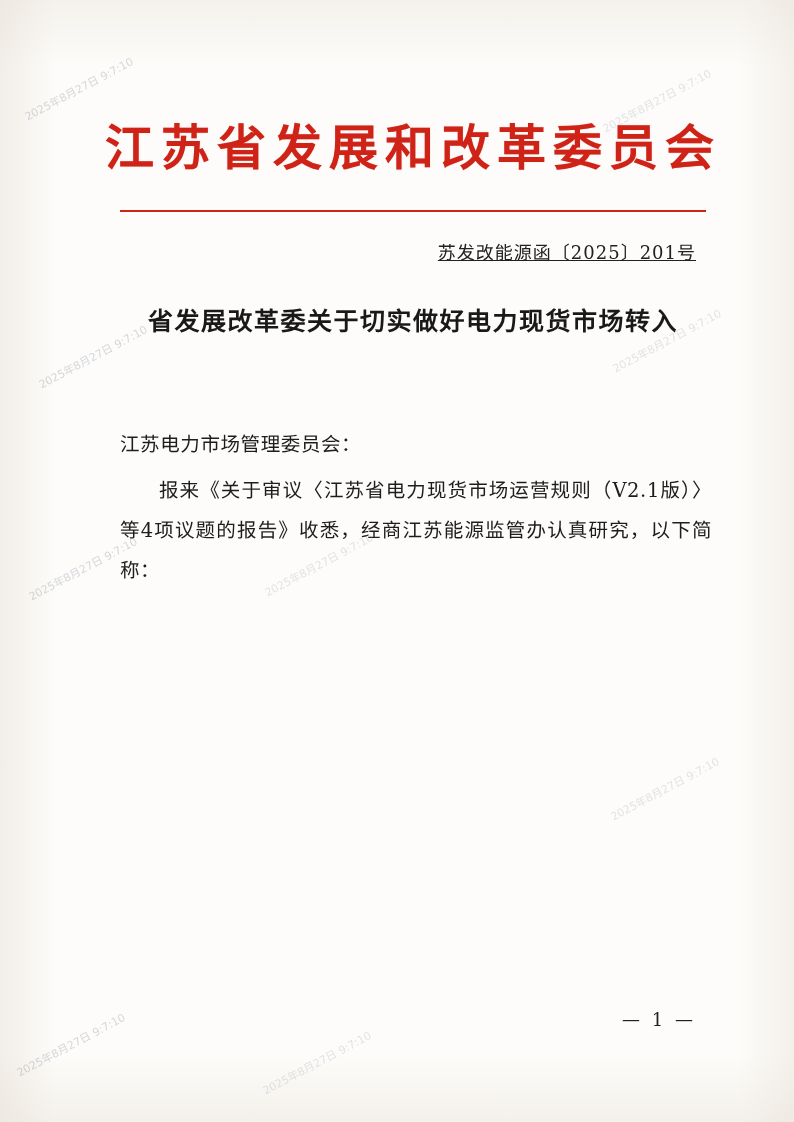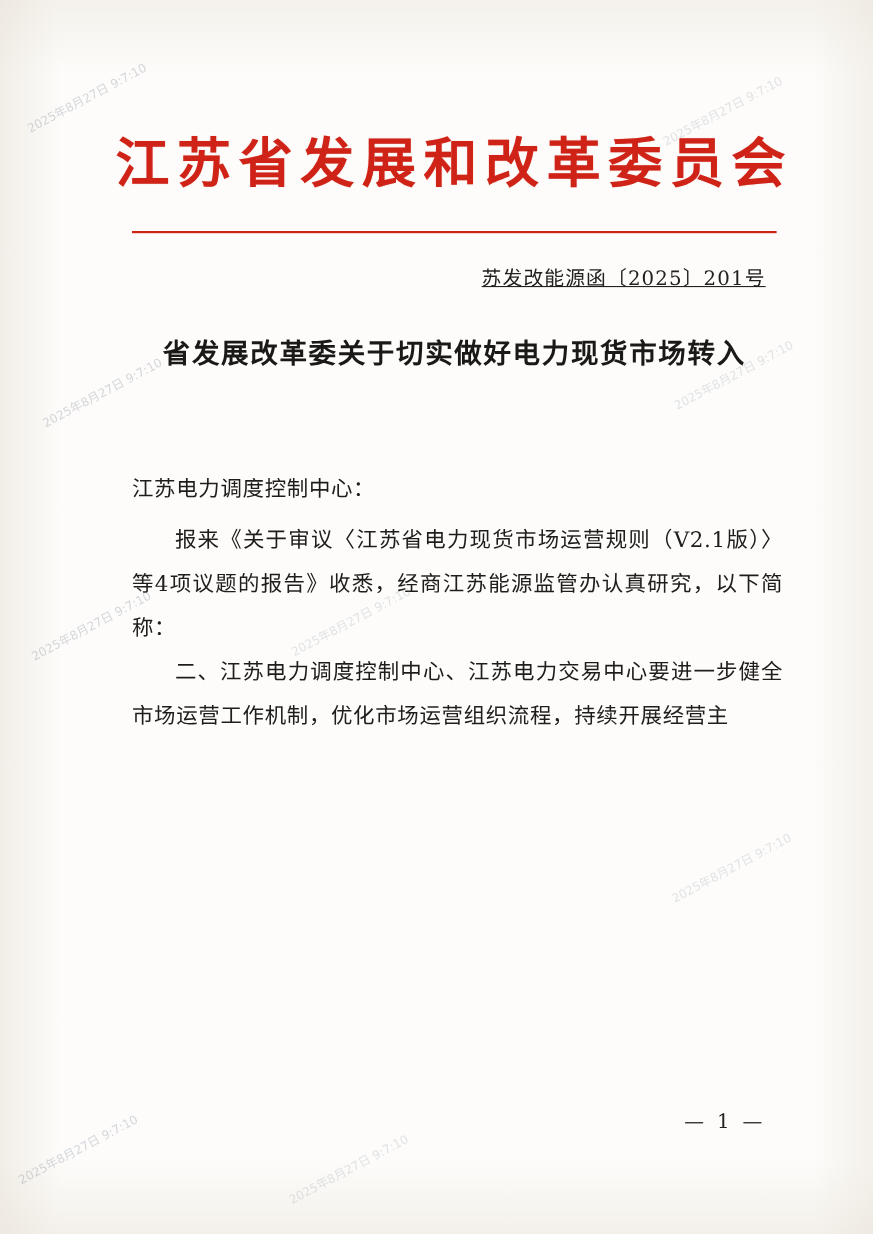--- a/index.html
+++ b/index.html
@@ -148,23 +148,22 @@
     </div>
     <div class="red-rule"></div>
 
     <div class="doc-number">苏发改能源函〔2025〕201号</div>
 
     <div class="doc-subject">
       <div>省发展改革委关于切实做好电力现货市场转入</div>
     </div>
 
     <div class="body-block">
-      <p class="salutation">江苏电力调度控制中心：</p>
+      <p class="salutation">江苏电力市场管理委员会：</p>
       <p class="para">报来《关于审议〈江苏省电力现货市场运营规则（V2.1版）〉等4项议题的报告》收悉，经商江苏能源监管办认真研究，以下简称：</p>
-      <p class="para">二、江苏电力调度控制中心、江苏电力交易中心要进一步健全市场运营工作机制，优化市场运营组织流程，持续开展经营主</p>
     </div>
 
     <div class="page-number">— 1 —</div>
   </div>
 
   <div class="watermark wm-rot" style="left:18px;  top:80px;">2025年8月27日 9:7:10</div>
   <div class="watermark wm-rot wm-faint" style="left:596px; top:92px;">2025年8月27日 9:7:10</div>
   <div class="watermark wm-rot" style="left:32px;  top:348px;">2025年8月27日 9:7:10</div>
   <div class="watermark wm-rot wm-faint" style="left:606px; top:332px;">2025年8月27日 9:7:10</div>
   <div class="watermark wm-rot" style="left:22px;  top:560px;">2025年8月27日 9:7:10</div>

